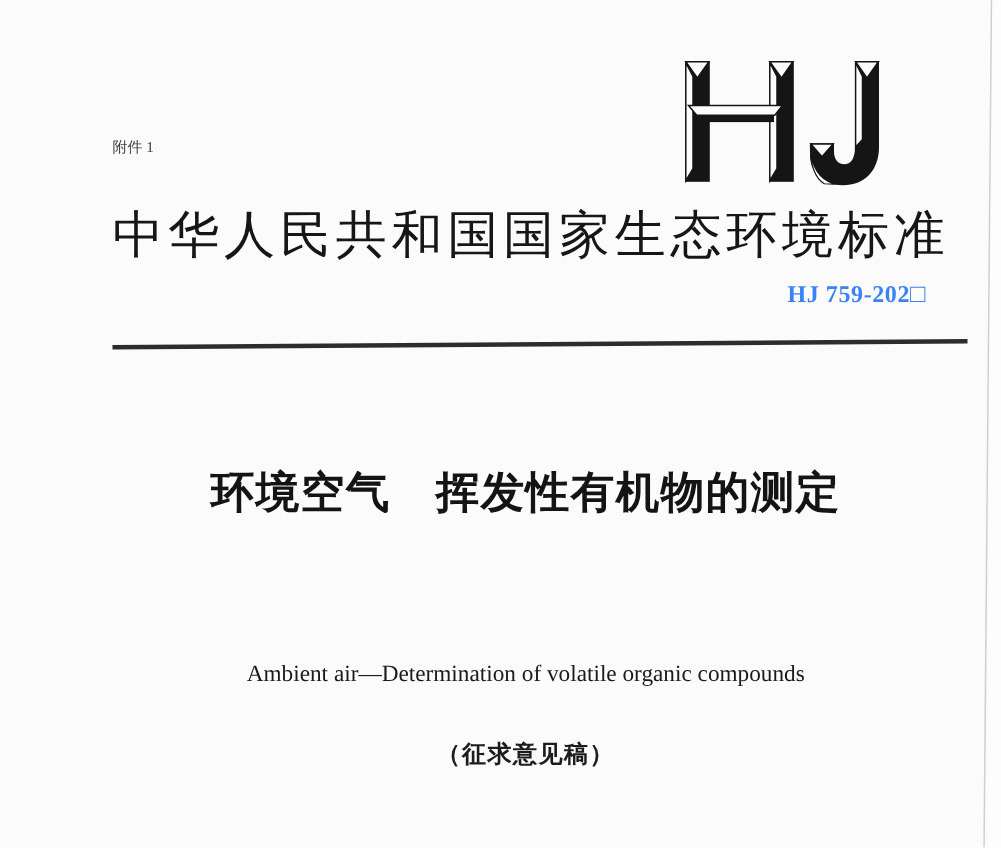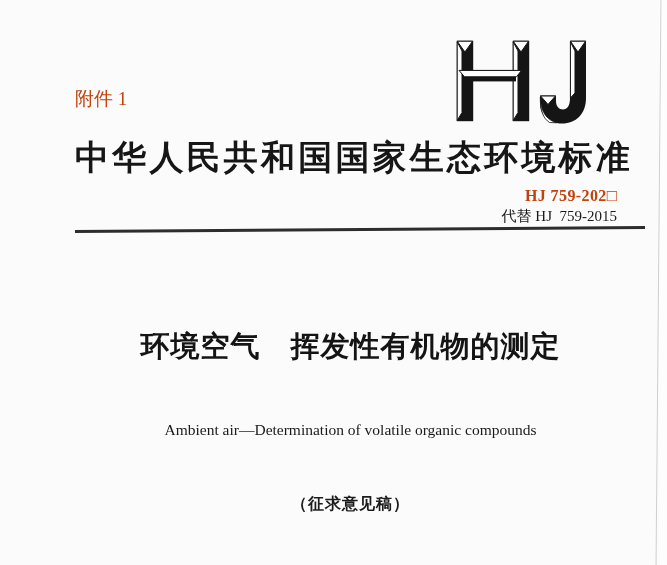--- a/index.html
+++ b/index.html
@@ -11,39 +11,39 @@
     background: #fbfbfb;
     overflow: hidden;
     color: #1d1d1d;
     font-family: "Liberation Serif", "DejaVu Serif", serif;
   }
   .serif { font-family: "Liberation Serif", "DejaVu Serif", serif; }
 
   .attachment {
     position: absolute; left: 75px; top: 90px;
     font-family: Liberation Serif, serif;
-    font-size: 19px; line-height: 18px; color: #c2410c;
+    font-size: 10px; line-height: 18px; color: #404040;
   }
 
   .hj-logo {
     position: absolute; left: 456px; top: 40px;
     width: 132px; height: 86px;
   }
 
   .header-title {
     position: absolute; left: 75px; top: 139px; width: 556px;
     font-family: "Liberation Serif", "DejaVu Serif", serif;
-    font-weight: 700; font-size: 34px; line-height: 38px;
+    font-weight: 400; font-size: 34px; line-height: 38px;
     letter-spacing: 3.2px; white-space: nowrap; color: #161616;
   }
 
   .std-line {
     position: absolute; left: 75px; top: 186px; width: 542px;
     text-align: right; font-size: 16px; line-height: 19px;
-    font-weight: 600; letter-spacing: 0.4px; color: #c2410c;
+    font-weight: 600; letter-spacing: 0.4px; color: #3b82f6;
   }
   .year-box { font-size: 17px; letter-spacing: 0; }
 
   .replaces {
     position: absolute; left: 75px; top: 207px; width: 542px;
     text-align: right; font-size: 15px; line-height: 18px;
     font-weight: 500; white-space: pre; color: #1a1a1a;
   }
 
   .rule {
@@ -52,26 +52,26 @@
   }
 
   .center-col {
     position: absolute; left: 44px; width: 613px; text-align: center;
   }
   .title-cn {
     font-family: "Liberation Sans", "DejaVu Sans", sans-serif;
     font-weight: 700; font-size: 29px; line-height: 34px;
     letter-spacing: 1px; color: #141414; white-space: pre;
   }
-  .title-cn1 { top: 329px; text-align: center; }
+  .title-cn1 { top: 312px; text-align: center; }
   .title-cn2 { top: 356px; }
 
   .title-en {
     font-family: "Liberation Serif", "DejaVu Serif", serif;
-    font-size: 15.5px; line-height: 19px; color: #1a1a1a;
+    font-size: 15.5px; line-height: 19px; color: #1a1a1a; margin-top: 20px;
   }
   .title-en1 { top: 420px; }
   .title-en2 { top: 459px; }
 
   .draft {
     top: 494px;
     font-family: "Liberation Sans", "DejaVu Sans", sans-serif;
     font-weight: 600; font-size: 16px; line-height: 20px;
     letter-spacing: 1px; color: #1c1c1c;
   }
@@ -111,21 +111,20 @@
     <polygon points="84.6,56 99.4,56 92,64.5" fill="#fdfdfd" stroke="#151515" stroke-width="1"></polygon>
     <path d="M84.5,57 C84.5,71 90,79.5 100.5,82.8 L93.5,82.5 C87,78.5 84.2,70 84.3,57 Z" fill="#fdfdfd" stroke="#151515" stroke-width="0.8"></path>
   </svg>
 
   <div class="header-title">中华人民共和国国家生态环境标准</div>
 
   <div class="std-line serif">
     <span>HJ 759-202</span><span class="year-box">□</span>
   </div>
 
-  <div class="replaces serif">代替 HJ  759-2015</div>
 
   <div class="rule"></div>
 
   <div class="center-col title-cn title-cn1">环境空气　挥发性有机物的测定</div>
 
 
   <div class="center-col title-en title-en1">Ambient air—Determination of volatile organic compounds</div>
 
 
   <div class="center-col draft">（征求意见稿）</div>

